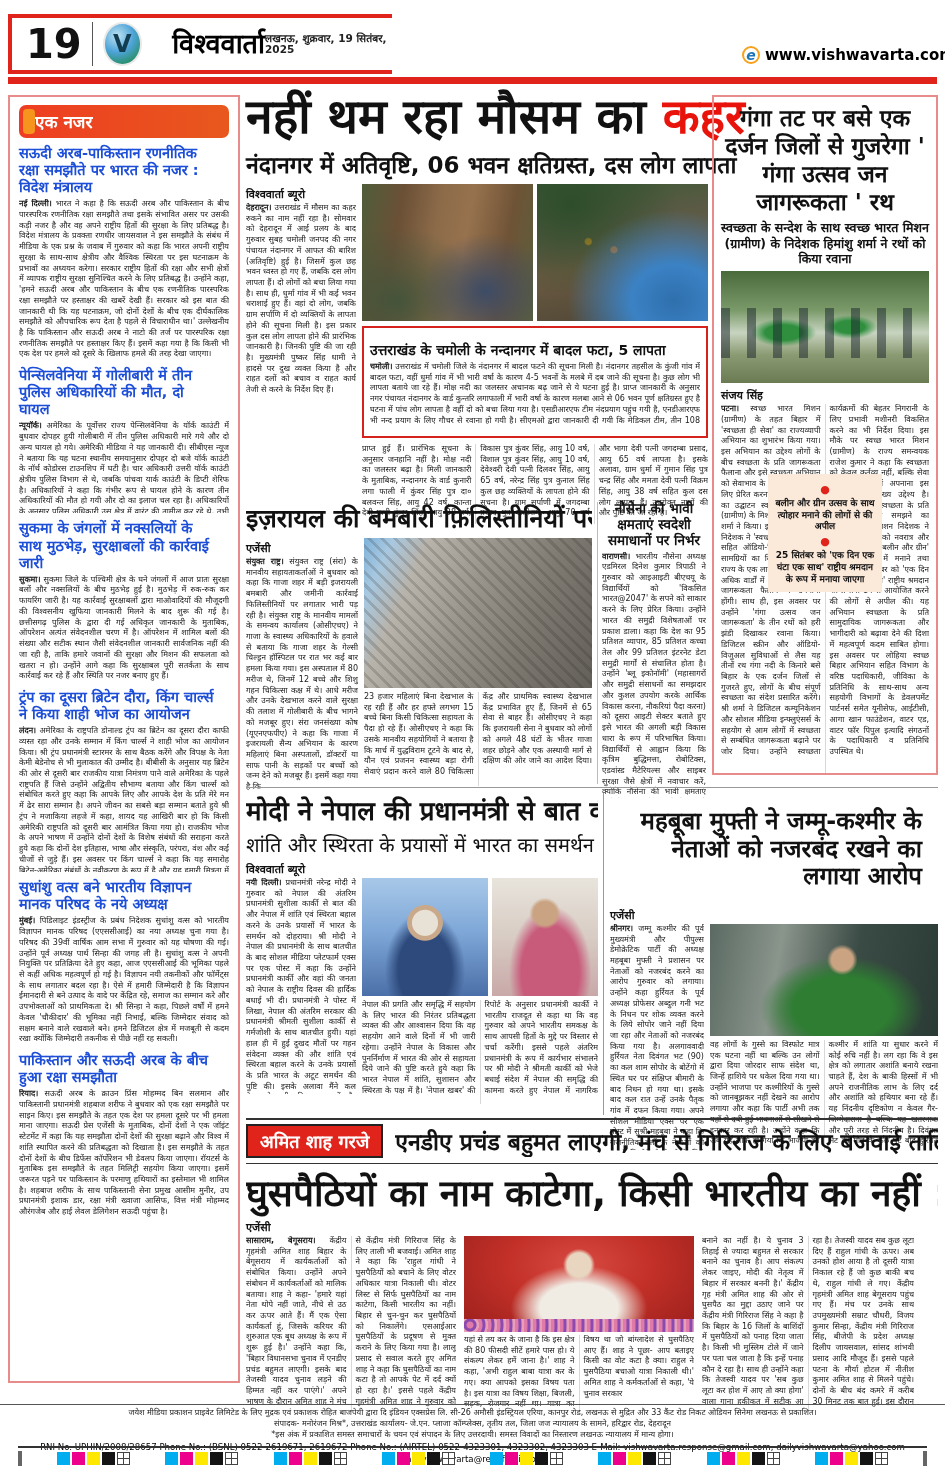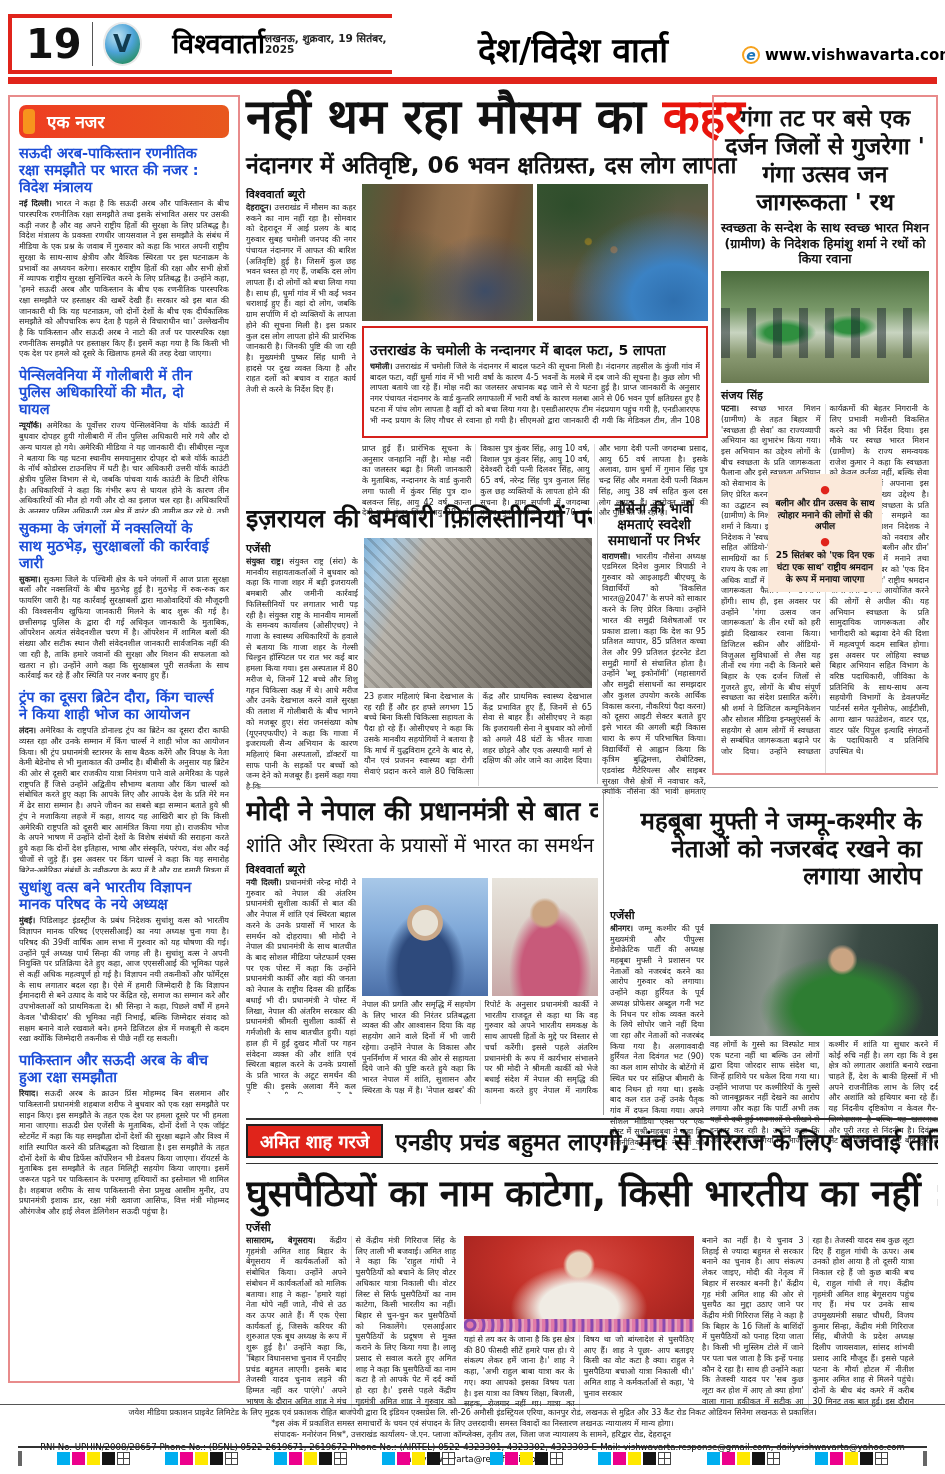--- a/index.html
+++ b/index.html
@@ -17,21 +17,21 @@
   .logo{width:44px;height:44px;border-radius:50%;background:radial-gradient(circle at 35% 30%,#bfe3f2 0%,#4da3d8 45%,#1f8a4c 90%);display:flex;align-items:center;justify-content:center;color:#123c50;font-weight:bold;font-size:24px;border:2px solid #e8e8e8;box-sizing:border-box;}
   .mast{display:flex;flex-direction:row;line-height:1.05;margin-left:20px;}
   .mast .name{font-size:27px;font-weight:bold;color:#000;}
   .mast .date{font-size:10.5px;font-weight:bold;color:#222;margin-top:3px;}
   .secttl{left:408px;top:26px;width:330px;text-align:center;font-size:34px;font-weight:bold;color:#000;}
   .site{left:742px;top:46px;display:flex;align-items:center;gap:5px;font-size:15px;font-weight:bold;color:#000;}
   .eicon{width:18px;height:18px;border-radius:50%;border:2px solid #f6a21d;color:#1b75bb;font-weight:bold;font-style:italic;font-size:14px;display:flex;align-items:center;justify-content:center;background:#fff;box-sizing:border-box;}
   .redbar{left:8px;top:77px;width:929px;height:7px;background:#e0241b;}
   
   .leftbox{left:8px;top:95px;width:232px;height:1288px;border:2px solid #e88b8b;box-sizing:border-box;padding:6px 9px;overflow:hidden;}
-  .eknazar{position:relative;background:linear-gradient(90deg,#ee3d22,#e8581d);border-radius:7px;color:#fff;font-weight:bold;font-size:17px;padding:5px 10px 5px 28px;margin:2px 0 4px 0;}
+  .eknazar{position:relative;background:linear-gradient(90deg,#ee3d22,#e8581d);border-radius:7px;color:#fff;font-weight:bold;font-size:17px;padding:5px 10px 5px 16px;margin:2px 0 4px 0;}
   .eknazar::before{content:"";position:absolute;left:4px;top:4px;bottom:4px;width:12px;background:#f7941d;border-radius:4px;}
   .art h3{font-size:14.5px;line-height:1.18;margin:7px 11px 3px 0;color:#1d4ed8;}
   .art p{margin:0;overflow:hidden;}
   .art:nth-of-type(1) p{max-height:172px;}
   .art:nth-of-type(2) p{max-height:168px;}
   .art:nth-of-type(3) p{max-height:92px;}
   .art:nth-of-type(4) p{max-height:286px;}
   .art:nth-of-type(5) p{max-height:146px;}
   .art:nth-of-type(6) p{max-height:140px;}
   
@@ -125,21 +125,20 @@
 
   <div class="abs hframe">
     <div class="pgnum">19</div>
     <div class="hdiv"></div>
     <div class="logo">V</div>
     <div class="mast">
       <span class="name">विश्ववार्ता</span>
       <span class="date">लखनऊ,  शुक्रवार, 19 सितंबर, 2025</span>
     </div>
   </div>
-  <div class="abs secttl">देश/विदेश वार्ता</div>
   <div class="abs site">
     <span class="eicon">e</span>
     <span>www.vishwavarta.com</span>
   </div>
   <div class="abs redbar"></div>
 
   <div class="abs leftbox">
     <div class="eknazar">एक नजर</div>
 
     <div class="art">
@@ -278,22 +277,22 @@
         </div>
         <div class="c2 small shahmidcols">यहां से तय कर के जाना है कि इस क्षेत्र की 80 फीसदी सीटें हमारे पास हो। ये संकल्प लेकर हमें जाना है।' शाह ने कहा, 'अभी राहुल बाबा यात्रा कर के गए। क्या आपको इसका विषय पता है। इस यात्रा का विषय शिक्षा, बिजली, सड़क, रोजगार नहीं था। यात्रा का विषय था जो बांग्लादेश से घुसपैठिए आए हैं। शाह ने पूछा- आप बताइए किसी का वोट कटा है क्या। राहुल ने घुसपैठिया बचाओ यात्रा निकाली थी।' अमित शाह ने कर्मकर्ताओं से कहा, 'ये चुनाव सरकार</div>
       </div>
       <div class="c2 small shahcolR">बनाने का नहीं है। ये चुनाव 3 तिहाई से ज्यादा बहुमत से सरकार बनाने का चुनाव है। आप संकल्प लेकर जाइए, मोदी की नेतृत्व में बिहार में सरकार बननी है।' केंद्रीय गृह मंत्री अमित शाह की ओर से घुसपैठ का मुद्दा उठाए जाने पर केंद्रीय मंत्री गिरिराज सिंह ने कहा है कि बिहार के 16 जिलों के बाशिंदों में घुसपैठियों को पनाह दिया जाता है। किसी भी मुस्लिम टोले में जाने पर पता चल जाता है कि इन्हें पनाह कौन दे रहा है। साथ ही उन्होंने कहा कि तेजस्वी यादव पर 'सब कुछ लूटा कर होश में आए तो क्या होगा' वाला गाना हकीकत में सटीक आ रहा है। तेजस्वी यादव सब कुछ लूटा दिए हैं राहुल गांधी के ऊपर। अब उनको होश आया है तो दूसरी यात्रा निकाल रहे हैं जो कुछ बाकी बच थे, राहुल गांधी ले गए। केंद्रीय गृहमंत्री अमित शाह बेगूसराय पहुंच गए हैं। मंच पर उनके साथ उपमुख्यमंत्री सम्राट चौधरी, विजय कुमार सिन्हा, केंद्रीय मंत्री गिरिराज सिंह, बीजेपी के प्रदेश अध्यक्ष दिलीप जायसवाल, सांसद शांभवी प्रसाद आदि मौजूद हैं। इससे पहले पटना के मौर्या होटल में नीतीश कुमार अमित शाह से मिलने पहुंचे। दोनों के बीच बंद कमरे में करीब 30 मिनट तक बात हुई। इस दौरान सीट शेयरिंग को लेकर चर्चा हुई। इसके साथ ही राहुल गांधी की वोटर अधिकार यात्रा और तेजस्वी की यात्रा को लेकर भी बात हुई।</div>
     </div>
   </div>
 
   <div class="abs fline1"></div>
   <div class="abs ftext">
     <div class="l">जयेश मीडिया प्रकाशन प्राइवेट लिमिटेड के लिए मुद्रक एवं प्रकाशक रोहित बाजपेयी द्वारा दि इंडियन एक्सप्रेस लि. सी-26 अमौसी इंडस्ट्रियल एरिया, कानपुर रोड, लखनऊ से मुद्रित और 33 कैंट रोड निकट ओडियन सिनेमा लखनऊ से प्रकाशित।</div>
+    <div class="l">संपादक- मनोरंजन मिश्र*, उत्तराखंड कार्यालय- जे.एन. प्लाजा कॉम्प्लेक्स, तृतीय तल, जिला जज न्यायालय के सामने, हरिद्वार रोड, देहरादून</div>
     <div class="l">*इस अंक में प्रकाशित समस्त समाचारों के चयन एवं संपादन के लिए उत्तरदायी। समस्त विवादों का निस्तारण लखनऊ न्यायालय में मान्य होगा।</div>
-    <div class="l">संपादक- मनोरंजन मिश्र*, उत्तराखंड कार्यालय- जे.एन. प्लाजा कॉम्प्लेक्स, तृतीय तल, जिला जज न्यायालय के सामने, हरिद्वार रोड, देहरादून</div>
     <div class="l l4">RNI No. UPHIN/2008/28657  Phone No.:  (BSNL) 0522-2619671, 2619672  Phone No.: (AIRTEL) 0522-4323301, 4323302, 4323303  E-Mail: vishwavarta.response@gmail.com,  dailyvishwavarta@yahoo.com dailyvishwavarta@rediffmail.com</div>
   </div>
   <div class="abs fline2"></div>
   <div class="abs cmyk">
     <div class="endcap"></div>
     <div class="grp">
         <span class="sq c"></span>
         <span class="sq m"></span>
         <span class="sq y"></span>
         <span class="sq k"></span>

